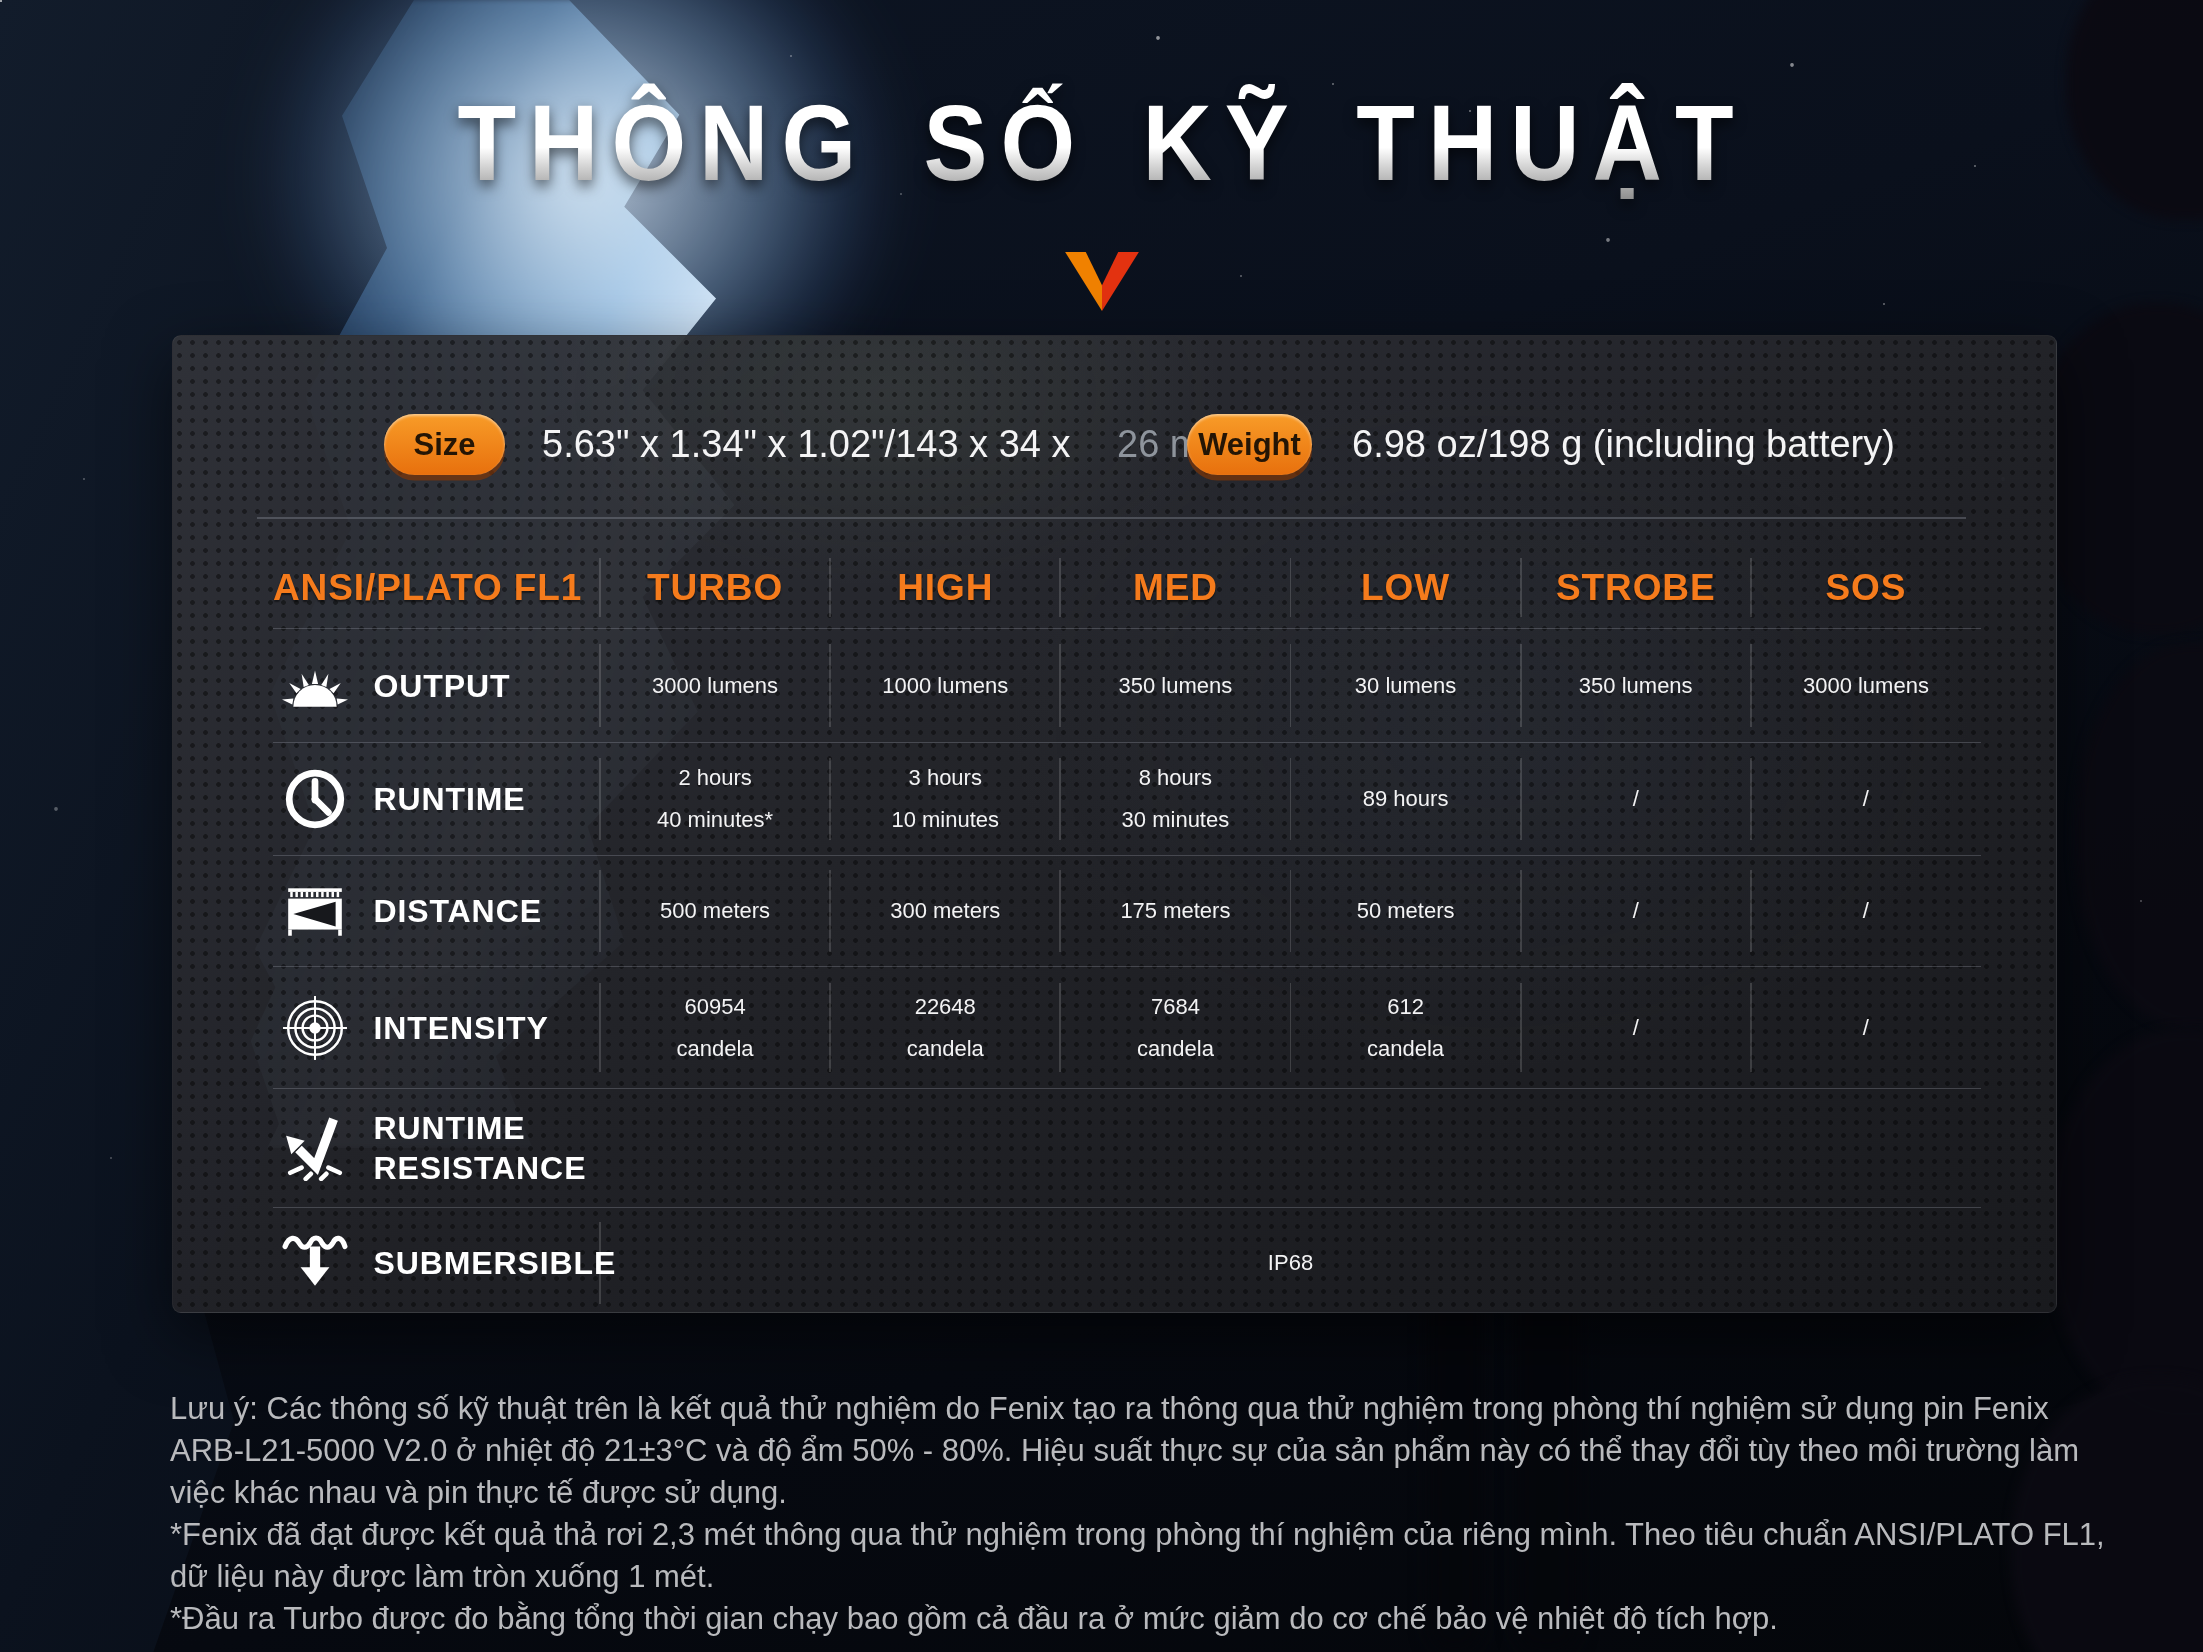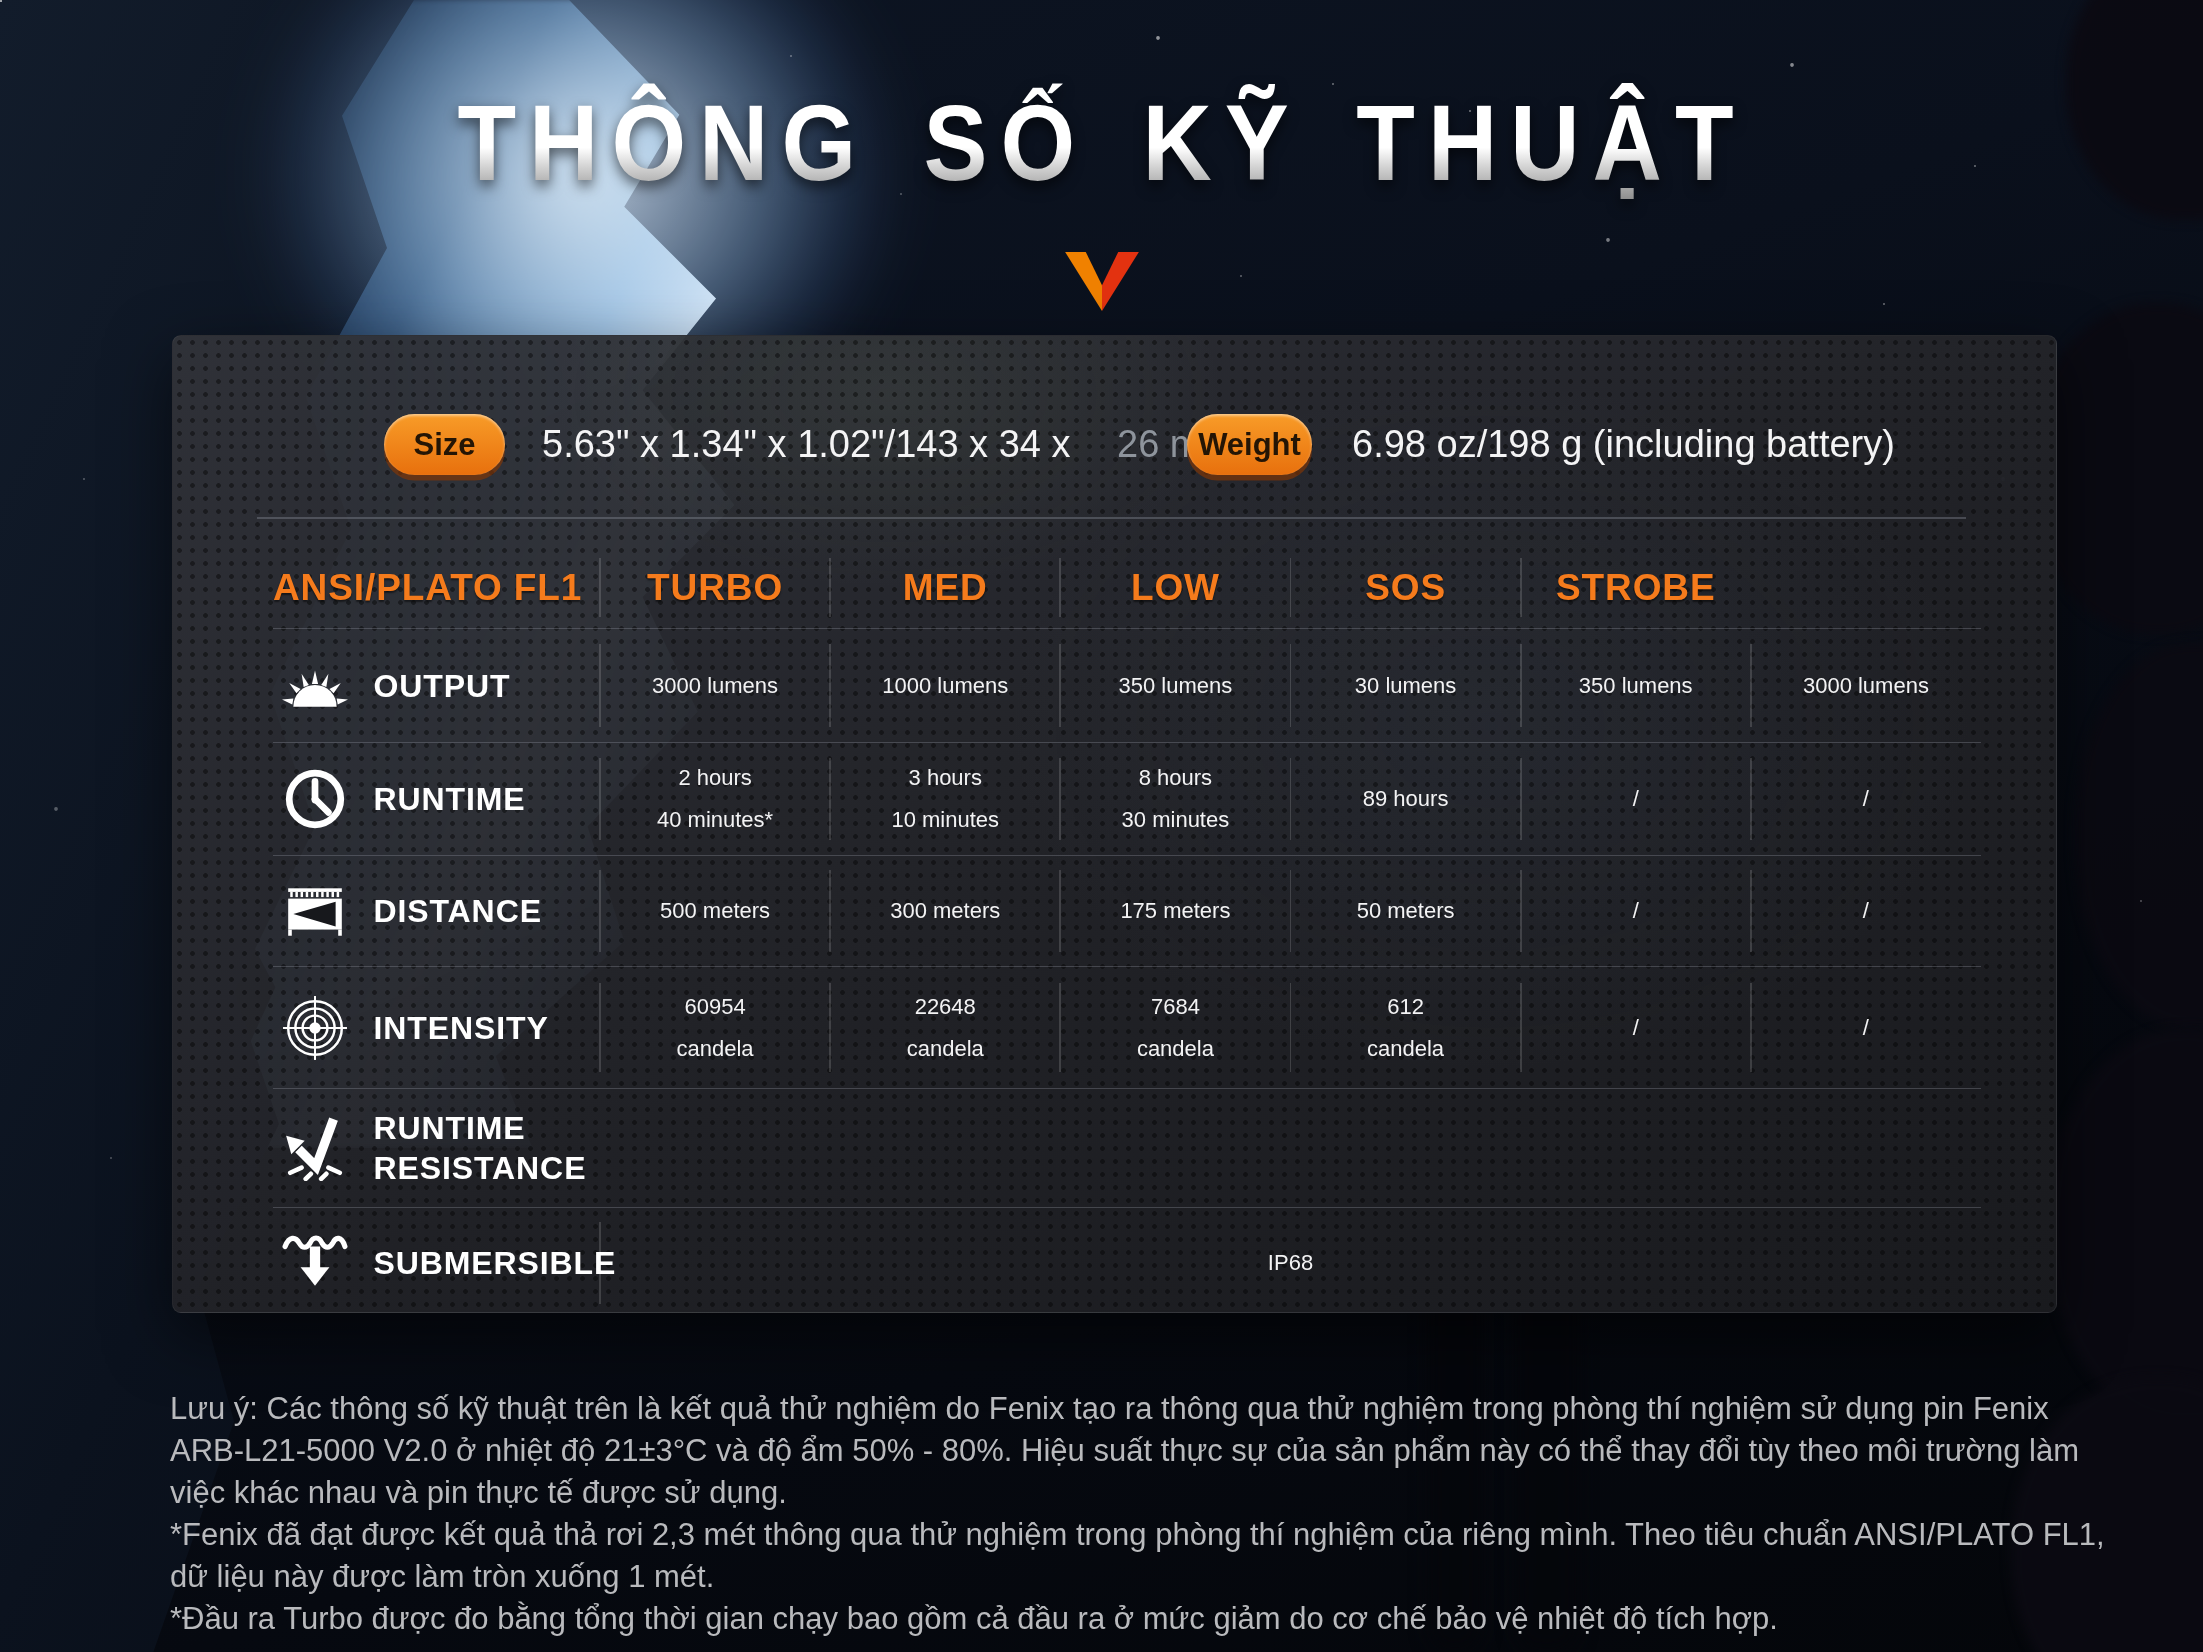--- a/index.html
+++ b/index.html
@@ -127,24 +127,25 @@
   <section class="panel">
     <div class="badge badge-size">Size</div>
     <div class="badge-value size-value"><span>5.63" x 1.34" x 1.02"/143 x 34 x </span><span class="dim">26 mm</span></div>
     <div class="badge badge-weight">Weight</div>
     <div class="badge-value weight-value">6.98 oz/198 g (including battery)</div>
     <div class="rule"></div>
     <div class="spec-table" id="spec-table">
         <div class="row header-row" style="height: 81px;">
           <div class="cell head-label">ANSI/PLATO FL1</div>
           <div class="cell head-cell">TURBO</div>
+          <div class="cell head-cell">HIGH</div>
           <div class="cell head-cell">MED</div>
           <div class="cell head-cell">LOW</div>
+          <div class="cell head-cell">STROBE</div>
           <div class="cell head-cell">SOS</div>
-          <div class="cell head-cell">STROBE</div>
         </div>
         <div class="row" style="height: 113px;">
           <div class="cell label-cell">
             <div class="icon-box">
               <svg viewBox="0 0 64 64" fill="#fff">
                 <path d="M11 52 A21 21 0 0 1 53 52 Z"></path>
                 <polygon points="0,45 10,50 11,44"></polygon>
                 <polygon points="7,29 14,39 18,35"></polygon>
                 <polygon points="19,20 21,33 26,31"></polygon>
                 <polygon points="32,17 29,30 35,30"></polygon>

